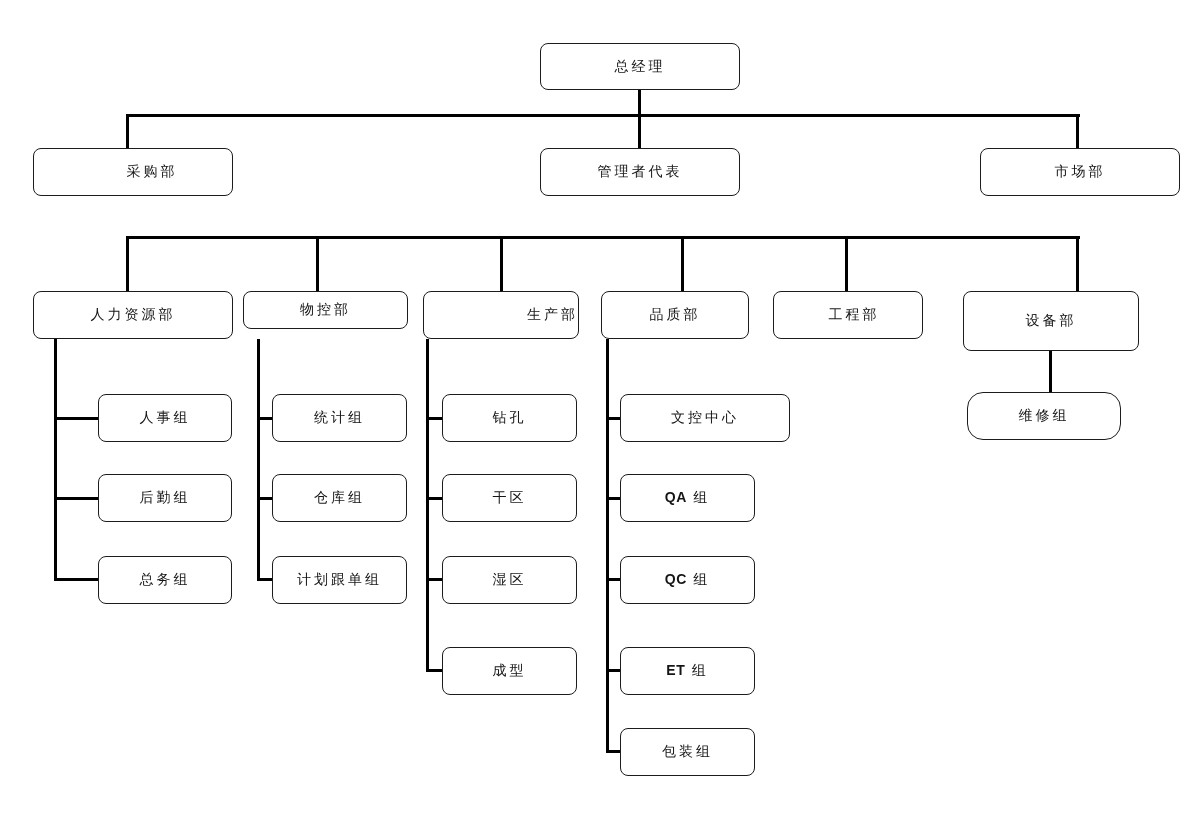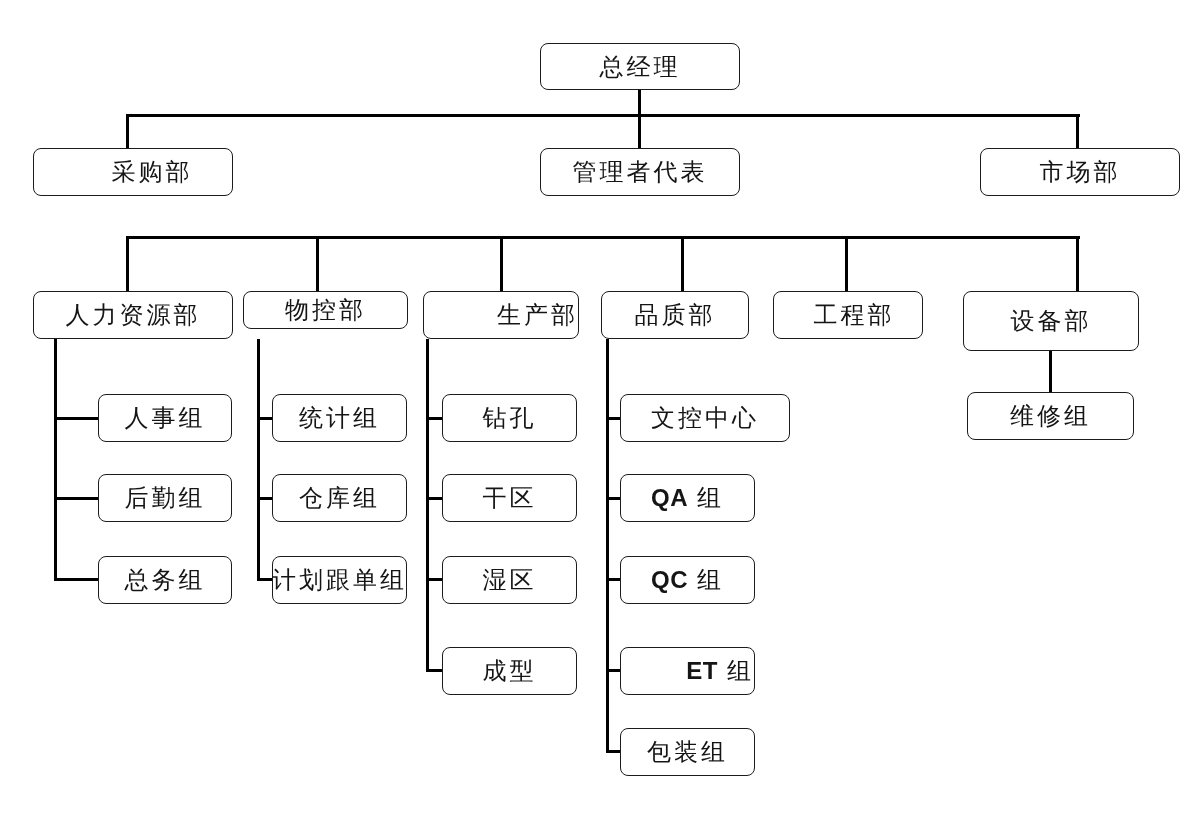--- a/index.html
+++ b/index.html
@@ -15,21 +15,21 @@
     position: absolute;
     box-sizing: border-box;
     border: 1.5px solid #1c1c1c;
     border-radius: 8px;
     background: #ffffff;
     display: flex;
     align-items: center;
     justify-content: center;
   }
   .node-label {
-    font-size: 24px;
+    font-size: 14px;
     letter-spacing: 3px;
     color: #151515;
     white-space: nowrap;
   }
   .latin {
     font-family: "Liberation Sans", "DejaVu Sans", sans-serif;
     font-weight: 700;
     letter-spacing: 0.5px;
   }
   .line {
@@ -149,24 +149,24 @@
 
   <div class="node" style="left:620px; top:394px; width:170px; height:48px;">
     <span class="node-label">文控中心</span>
   </div>
   <div class="node" style="left:620px; top:474px; width:135px; height:48px;">
     <span class="node-label"><span class="latin">QA</span> 组</span>
   </div>
   <div class="node" style="left:620px; top:556px; width:135px; height:48px;">
     <span class="node-label"><span class="latin">QC</span> 组</span>
   </div>
-  <div class="node" style="left:620px; top:647px; width:135px; height:48px;justify-content:flex-end;">
+  <div class="node" style="left:620px; top:647px; width:135px; height:48px;">
     <span class="node-label"><span class="latin">ET</span> 组</span>
   </div>
   <div class="node" style="left:620px; top:728px; width:135px; height:48px;">
     <span class="node-label">包装组</span>
   </div>
 
-  <div class="node" style="left:967px; top:392px; width:167px; height:48px;">
+  <div class="node" style="left:967px; top:392px; width:154px; height:48px;border-radius:16px;">
     <span class="node-label">维修组</span>
   </div>
 
 </div>
 
 </body></html>

